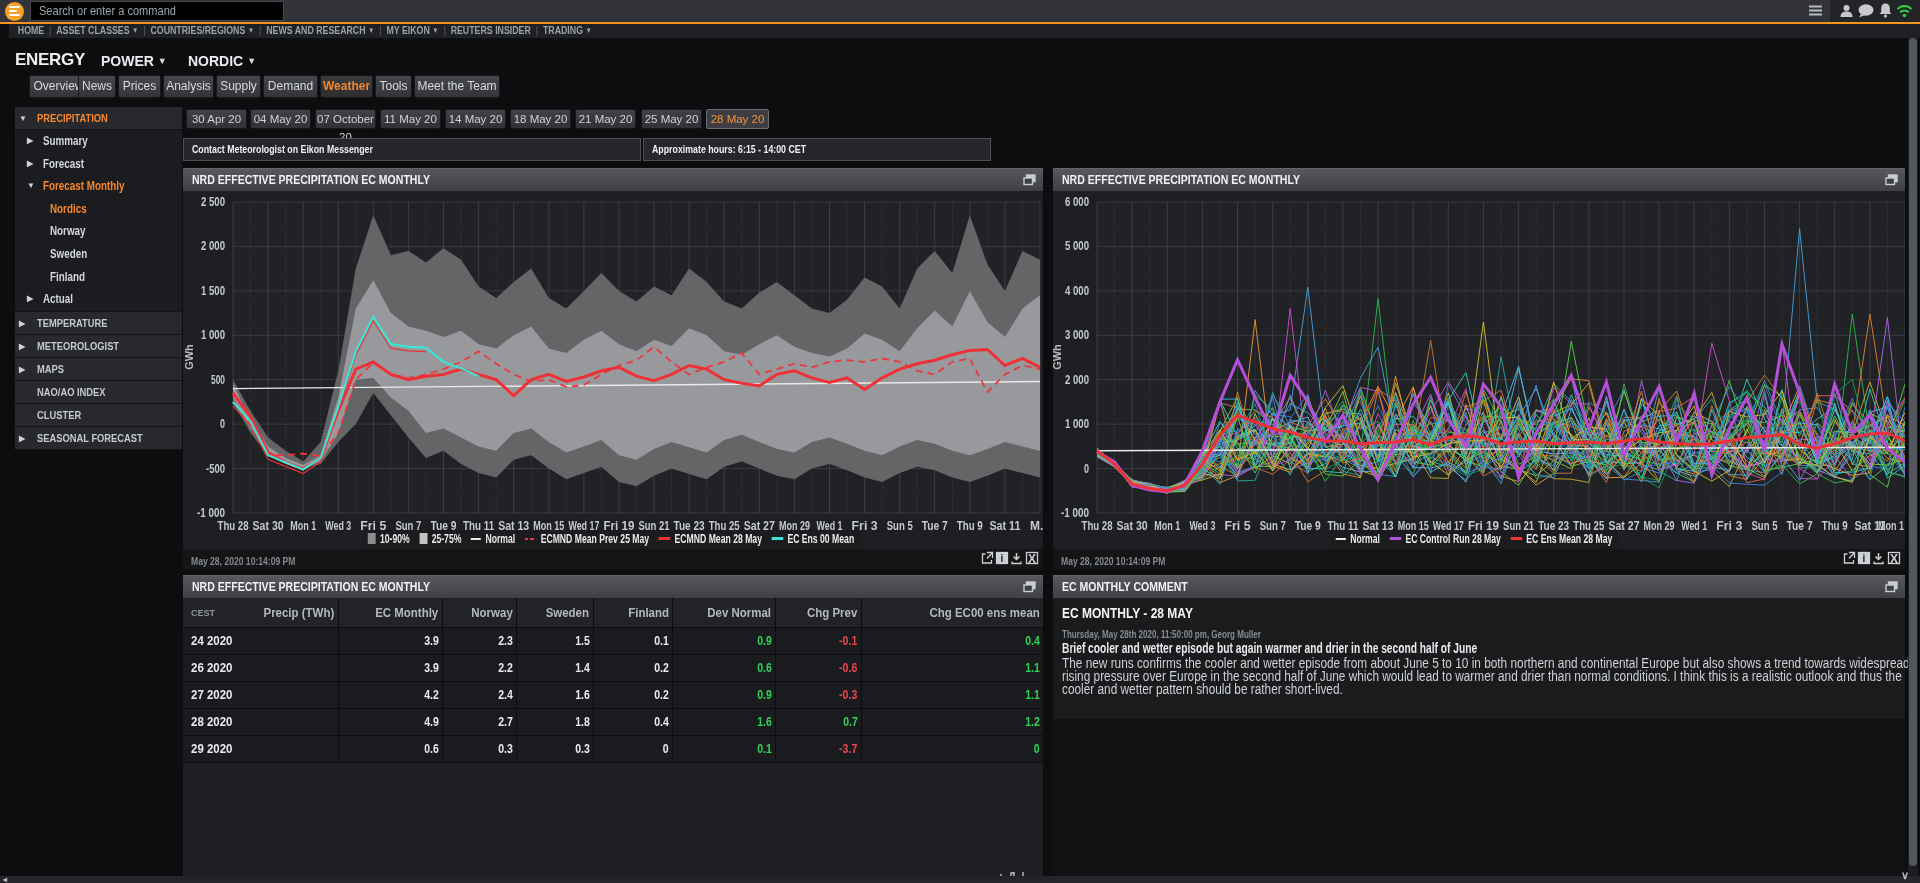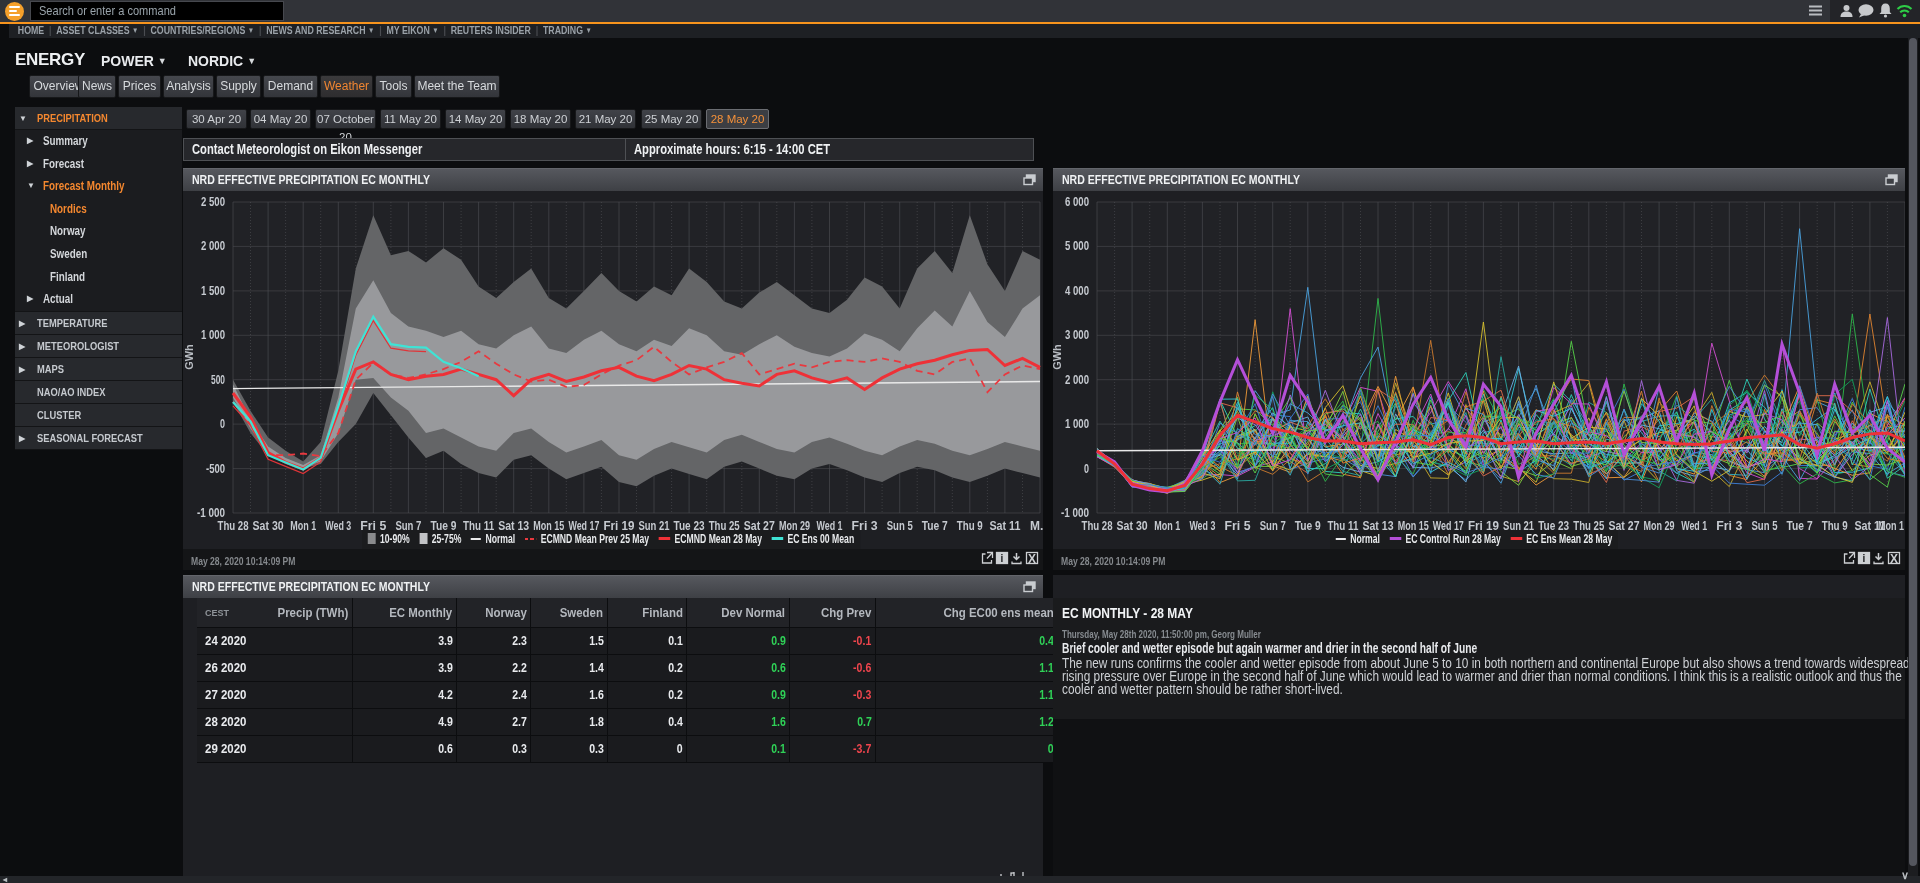--- a/index.html
+++ b/index.html
@@ -27,61 +27,61 @@
 
 
 #energy { position:absolute; left:15px; top:50px; color:#eef0f2; font-size:17px; font-weight:bold; letter-spacing:-0.3px; }
 .hddl { position:absolute; top:53px; color:#e9ebee; font-size:14px; font-weight:bold; }
 .hddl .car { font-size:9px; position:relative; top:-2px; color:#d6d9dc; }
 
 
 .btn { position:absolute; top:75px; height:23px; background:linear-gradient(#45474d,#33353a);
   border:1px solid #17181a; border-radius:2px; color:#d7dadd; font-size:12px;
   text-align:center; line-height:21px; }
-.btn.active { color:#f08632; background:linear-gradient(#3b3a3c,#2e2d2f); }
+.btn.active { color:#f08632; background:linear-gradient(#3b3a3c,#2e2d2f);font-weight:bold; }
 .dbtn { position:absolute; top:109px; height:20px; background:linear-gradient(#404248,#303237);
   border:1px solid #17181a; border-radius:2px; color:#cfd2d6; font-size:11.5px;
   text-align:center; line-height:18px; width:61px; }
 .dbtn.active { color:#f5913a; background:#3c3e43; border-color:#6b6d72; }
 
 
 #sidebar { position:absolute; left:15px; top:107px; width:167px; }
 .srow { position:relative; height:23px; background:#27292d; border-bottom:1px solid #131416;
   color:#c5c9ce; font-size:11px; font-weight:bold; line-height:23px; }
 .srow .arr, .sub .arr { position:absolute; left:4px; top:0; width:14px; font-size:8px; color:#cfd3d7; }
 .srow .lbl { position:absolute; left:22px; transform:scaleX(0.85); transform-origin:0 50%; white-space:nowrap; }
 #subtree { background:#1b1c1f; border-bottom:1px solid #131416; }
 .sub { position:relative; height:22.6px; color:#d4d7db; font-size:12px; font-weight:bold; line-height:22.6px; }
 .sub .arr { left:12px; font-size:8px; }
 .sub .lbl { position:absolute; left:28px; transform:scaleX(0.82); transform-origin:0 50%; white-space:nowrap; }
 .sub .lbl2 { position:absolute; left:35px; transform:scaleX(0.82); transform-origin:0 50%; white-space:nowrap; }
 .orange { color:#f5882f !important; }
 
 
 .infobar { position:absolute; top:138px; height:23px; background:#26272b; border:1px solid #4e5054;
-  color:#eef0f2; font-size:14px; font-weight:bold; line-height:21px; padding-left:8px; }
+  color:#eef0f2; font-size:11px; font-weight:bold; line-height:21px; padding-left:8px; }
 .infobar span { display:inline-block; transform:scaleX(0.80); transform-origin:0 50%; white-space:nowrap; }
 
 
 .panel { position:absolute; background:#1e1f23; }
 .phdr { position:absolute; left:0; top:0; right:0; height:23px;
   background:linear-gradient(#56585e,#3e4045); color:#f0f2f4; font-size:13px; font-weight:bold;
   line-height:22px; padding-left:9px; border-top:1px solid #63656b; }
 .phdr span.t { display:inline-block; transform:scaleX(0.81); transform-origin:0 50%; white-space:nowrap; }
 .pop { position:absolute; right:7px; top:5px; width:13px; height:12px; }
 .legend { position:absolute; background:#1b1c1e; color:#e8eaec; font-size:12px; font-weight:bold;
   height:19px; line-height:19px; white-space:nowrap; padding:0 8px;
   transform:scaleX(0.72); transform-origin:0 50%; }
 .legend .sw { display:inline-block; vertical-align:middle; margin:-2px 6px 0 10px; }
 .tstamp { position:absolute; left:8px; top:387px; color:#85898d; font-size:11px; font-weight:bold; transform:scaleX(0.78); transform-origin:0 0; white-space:nowrap; }
 .bicons { position:absolute; top:383px; right:4px; }
 .botstrip { position:absolute; left:0; top:381px; right:0; bottom:0; background:#141517; }
 
 
-#tbl { position:absolute; left:0; top:23px; width:860px; border-collapse:collapse; table-layout:fixed;margin-left:14px; }
+#tbl { position:absolute; left:0; top:23px; width:860px; border-collapse:collapse; table-layout:fixed; }
 #tbl td { border-right:1px solid #0c0d0f; border-bottom:1px solid #0c0d0f; font-weight:bold;
   font-size:13.5px; color:#e9ebee; text-align:right; padding:0 3px 0 0; height:27px; }
 #tbl td:last-child { border-right:none; }
 #tbl tr.hd td { background:#222327; color:#b4b8be; height:29px; }
 #tbl tr.dr td { background:#1a1b1e; }
 #tbl tr.tot td { background:#45474c; }
 #tbl td.lft { text-align:left; padding-left:8px; }
 #tbl .cx { display:inline-block; transform:scaleX(0.85); transform-origin:0 50%; white-space:nowrap; }
 #tbl .n { display:inline-block; transform:scaleX(0.78); transform-origin:100% 50%; }
 #tbl .cxr { display:inline-block; transform:scaleX(0.85); transform-origin:100% 50%; white-space:nowrap; }
@@ -220,21 +220,21 @@
 <div class="dbtn" style="left:250px">04 May 20</div>
 <div class="dbtn" style="left:315px">07 October 20</div>
 <div class="dbtn" style="left:380px">11 May 20</div>
 <div class="dbtn" style="left:445px">14 May 20</div>
 <div class="dbtn" style="left:510px">18 May 20</div>
 <div class="dbtn" style="left:575px">21 May 20</div>
 <div class="dbtn" style="left:641px">25 May 20</div>
 <div class="dbtn active" style="left:706px;width:63px">28 May 20</div>
 
 <div class="infobar" style="left:183px;width:458px"><span>Contact Meteorologist on Eikon Messenger</span></div>
-<div class="infobar" style="left:625px;width:409px"><span>Approximate hours: 6:15 - 14:00 CET</span></div>
+<div class="infobar" style="left:643px;width:348px"><span>Approximate hours: 6:15 - 14:00 CET</span></div>
 
 <div class="panel" style="left:183px;top:168px;width:860px;height:402px">
   <div class="botstrip"></div>
   <svg width="860" height="345" style="position:absolute;left:0;top:23px">
 <rect x="0" y="0" width="860" height="345" fill="#1e1f23"></rect>
 <rect x="50" y="11" width="807" height="311" fill="#212226"></rect>
 <line x1="50" y1="322.0" x2="857" y2="322.0" stroke="#3a3b3f" stroke-width="1"></line>
 <line x1="50" y1="277.6" x2="857" y2="277.6" stroke="#3a3b3f" stroke-width="1"></line>
 <line x1="50" y1="233.1" x2="857" y2="233.1" stroke="#3a3b3f" stroke-width="1"></line>
 <line x1="50" y1="188.7" x2="857" y2="188.7" stroke="#3a3b3f" stroke-width="1"></line>
@@ -625,20 +625,28 @@
   <svg class="abs" style="right:14px;top:297px" width="30" height="11" viewBox="0 0 30 11">
     <g fill="none" stroke="#cdd0d3" stroke-width="1.3">
         <path d="M2,2 V8 M-1,6 L2,9 L5,6"></path>
         <rect x="12" y="1" width="9" height="9"></rect>
         <rect x="15" y="-2" width="9" height="9" fill="#1e1f23"></rect>
       </g>
   </svg>
 </div>
 
 <div class="panel" style="left:1053px;top:575px;width:852px;height:308px">
+  <div class="phdr"><span class="t">EC MONTHLY COMMENT</span>
+    <svg class="pop" viewBox="0 0 13 12">
+        <g fill="none" stroke="#c9ccd0" stroke-width="1.4">
+          <rect x="3.5" y="1" width="8.5" height="6.5" fill="#c9ccd0"></rect>
+          <rect x="1" y="4" width="8.5" height="6.5" fill="#3e4045"></rect>
+        </g>
+      </svg>
+  </div>
   <div id="cbox">
     <div id="ctitle">EC MONTHLY - 28 MAY</div>
     <div id="cby">Thursday, May 28th 2020, 11:50:00 pm, Georg Muller</div>
     <div id="chead">Brief cooler and wetter episode but again warmer and drier in the second half of June</div>
     <div id="cpara">The new runs confirms the cooler and wetter episode from about June 5 to 10 in both northern and continental Europe but also shows a trend towards widespread<br>rising pressure over Europe in the second half of June which would lead to warmer and drier than normal conditions. I think this is a realistic outlook and thus the<br>cooler and wetter pattern should be rather short-lived.</div>
   </div>
   <div id="cbelow"></div>
 </div>
 
 <div id="vsb">

